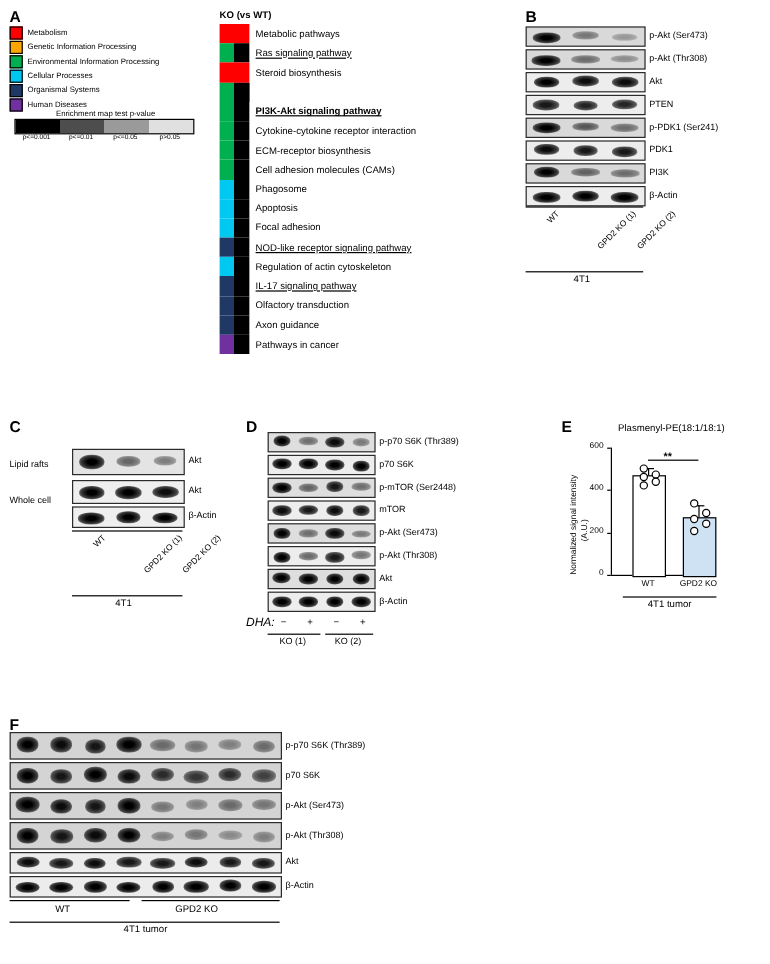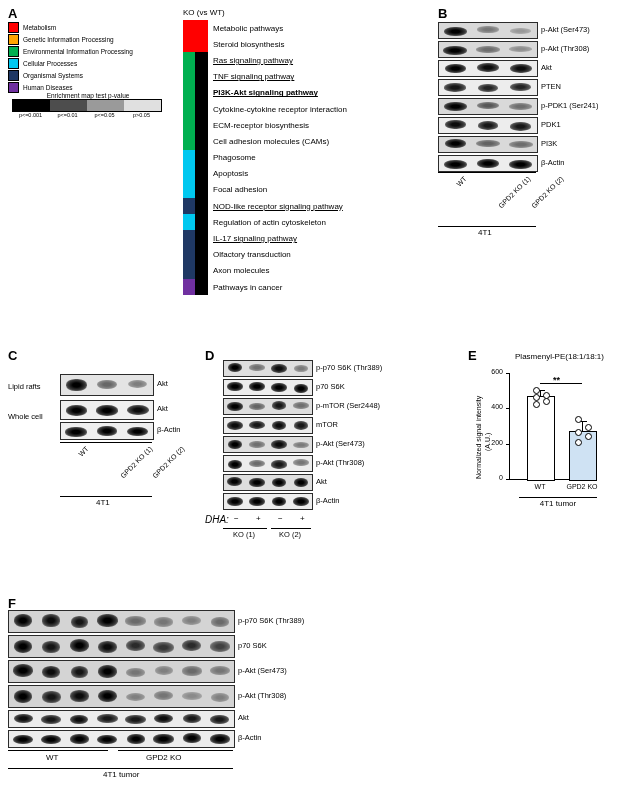--- a/index.html
+++ b/index.html
@@ -10,21 +10,21 @@
   #panelA{position:absolute;left:0;top:0;width:260px;height:340px;}
   .legend-row{display:flex;align-items:center;margin-bottom:1px;}
   .legend-swatch{width:9px;height:9px;margin-right:4px;border:0.5px solid #000;}
   .legend-label{font-size:6.5px;line-height:9px;}
   .pval-title{font-size:6.5px;text-align:center;}
   .pval-bar{height:11px;width:148px;background:linear-gradient(to right,#000000 0%,#000000 25%,#4d4d4d 25%,#4d4d4d 50%,#9a9a9a 50%,#9a9a9a 75%,#e0e0e0 75%,#e0e0e0 100%);border:0.5px solid #000;}
   .pval-labels{display:flex;width:148px;font-size:5.5px;}
   .pval-labels span{width:37px;text-align:center;}
   
   #kegg{position:absolute;left:183px;top:8px;width:250px;}
-  #kegg .hdr{font-size:8px;font-weight:normal;margin-bottom:2px;height:10px;}
+  #kegg .hdr{font-size:8px;font-weight:bold;margin-bottom:2px;height:10px;}
   .kegg-row{display:flex;height:16.2px;align-items:stretch;}
   .cat-cell{width:12px;}
   .p-cell{width:13px;}
   .name-cell{flex:1;font-size:8px;display:flex;align-items:center;padding-left:5px;color:#000;background:#fff;}
   .name-cell.u{text-decoration:underline;}
   .name-cell.b{font-weight:bold;text-decoration:underline;}
   
   .blot-box{position:absolute;background:#e9e9e9;border:1px solid #2b2b2b;overflow:hidden;}
   .band{position:absolute;border-radius:45%;background:radial-gradient(ellipse at center,#000 25%,#3a3a3a 60%,rgba(90,90,90,0) 100%);}
   .blot-label{position:absolute;font-size:7.5px;white-space:nowrap;}
@@ -89,33 +89,32 @@
 
 <div id="kegg">
   <div class="hdr">KO (vs WT)</div>
   <div id="kegg-rows">
       <div class="kegg-row">
         <div class="cat-cell" style="background: rgb(255, 0, 0);"></div>
         <div class="p-cell" style="background: rgb(255, 0, 0);"></div>
         <div class="name-cell">Metabolic pathways</div>
       </div>
       <div class="kegg-row">
+        <div class="cat-cell" style="background: rgb(0, 176, 80);"></div>
+        <div class="p-cell" style="background: rgb(0, 0, 0);"></div>
+        <div class="name-cell u">Ras signaling pathway</div>
+      </div>
+      <div class="kegg-row">
         <div class="cat-cell" style="background: rgb(255, 0, 0);"></div>
         <div class="p-cell" style="background: rgb(255, 0, 0);"></div>
         <div class="name-cell">Steroid biosynthesis</div>
       </div>
       <div class="kegg-row">
         <div class="cat-cell" style="background: rgb(0, 176, 80);"></div>
         <div class="p-cell" style="background: rgb(0, 0, 0);"></div>
-        <div class="name-cell u">Ras signaling pathway</div>
-      </div>
-      <div class="kegg-row">
-        <div class="cat-cell" style="background: rgb(0, 176, 80);"></div>
-        <div class="p-cell" style="background: rgb(0, 0, 0);"></div>
-        <div class="name-cell u">TNF signaling pathway</div>
       </div>
       <div class="kegg-row">
         <div class="cat-cell" style="background: rgb(0, 176, 80);"></div>
         <div class="p-cell" style="background: rgb(0, 0, 0);"></div>
         <div class="name-cell b">PI3K-Akt signaling pathway</div>
       </div>
       <div class="kegg-row">
         <div class="cat-cell" style="background: rgb(0, 176, 80);"></div>
         <div class="p-cell" style="background: rgb(0, 0, 0);"></div>
         <div class="name-cell">Cytokine-cytokine receptor interaction</div>
@@ -161,21 +160,21 @@
         <div class="name-cell u">IL-17 signaling pathway</div>
       </div>
       <div class="kegg-row">
         <div class="cat-cell" style="background: rgb(31, 56, 100);"></div>
         <div class="p-cell" style="background: rgb(0, 0, 0);"></div>
         <div class="name-cell">Olfactory transduction</div>
       </div>
       <div class="kegg-row">
         <div class="cat-cell" style="background: rgb(31, 56, 100);"></div>
         <div class="p-cell" style="background: rgb(0, 0, 0);"></div>
-        <div class="name-cell">Axon molecules</div>
+        <div class="name-cell">Axon guidance</div>
       </div>
       <div class="kegg-row">
         <div class="cat-cell" style="background: rgb(112, 48, 160);"></div>
         <div class="p-cell" style="background: rgb(0, 0, 0);"></div>
         <div class="name-cell">Pathways in cancer</div>
       </div>
     </div>
 </div>
 
 <div class="panel-letter" style="left:438px;top:6px;">B</div>

